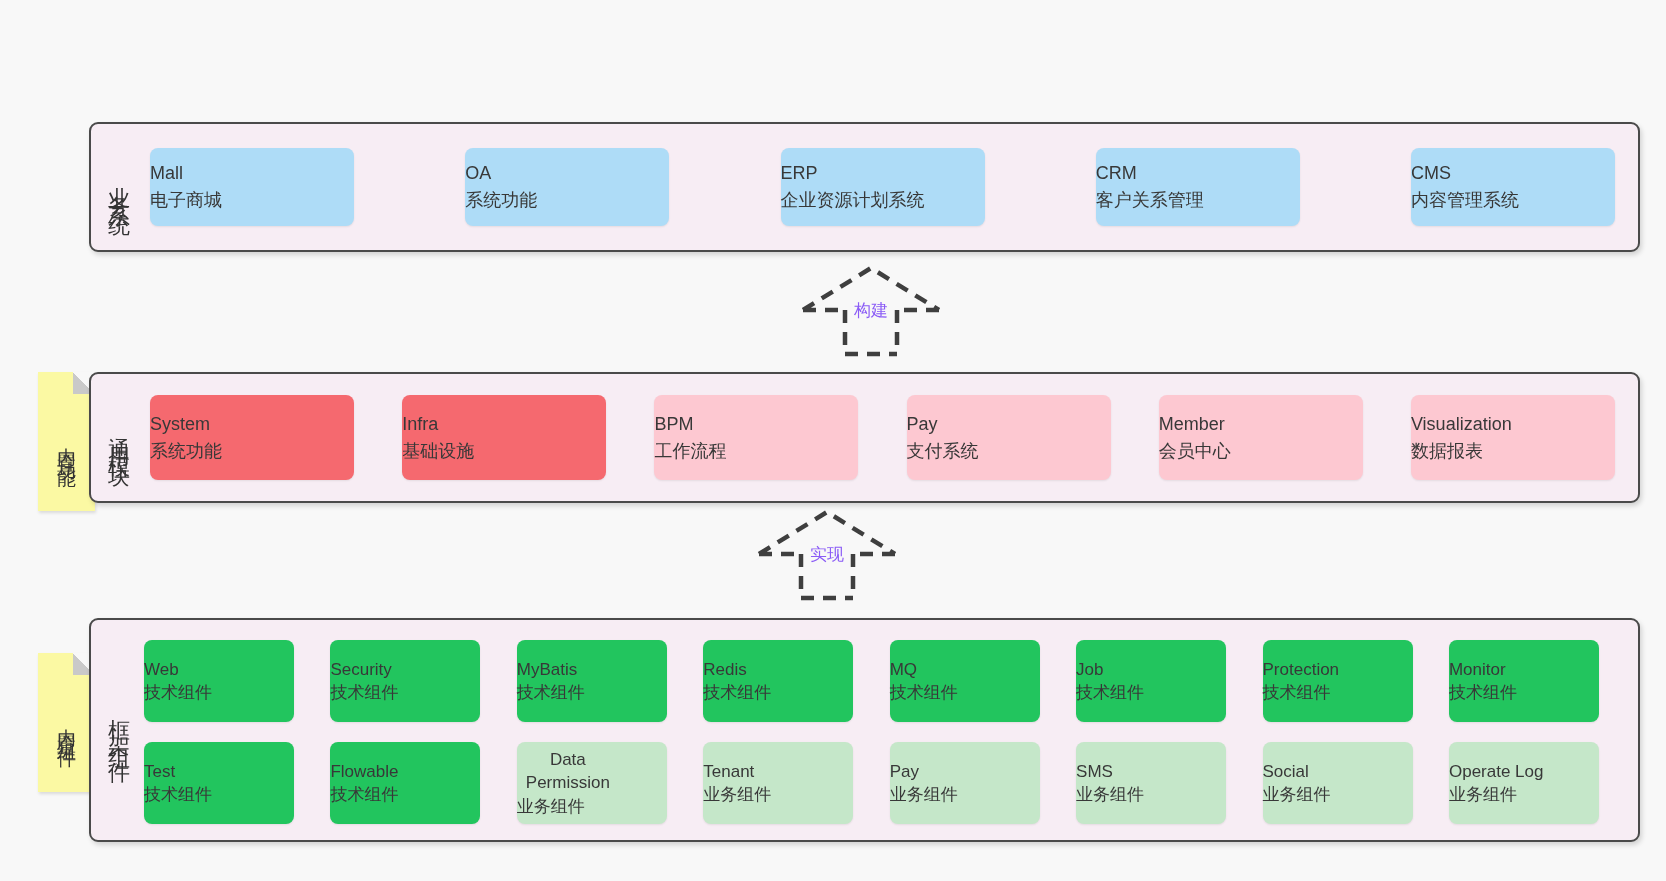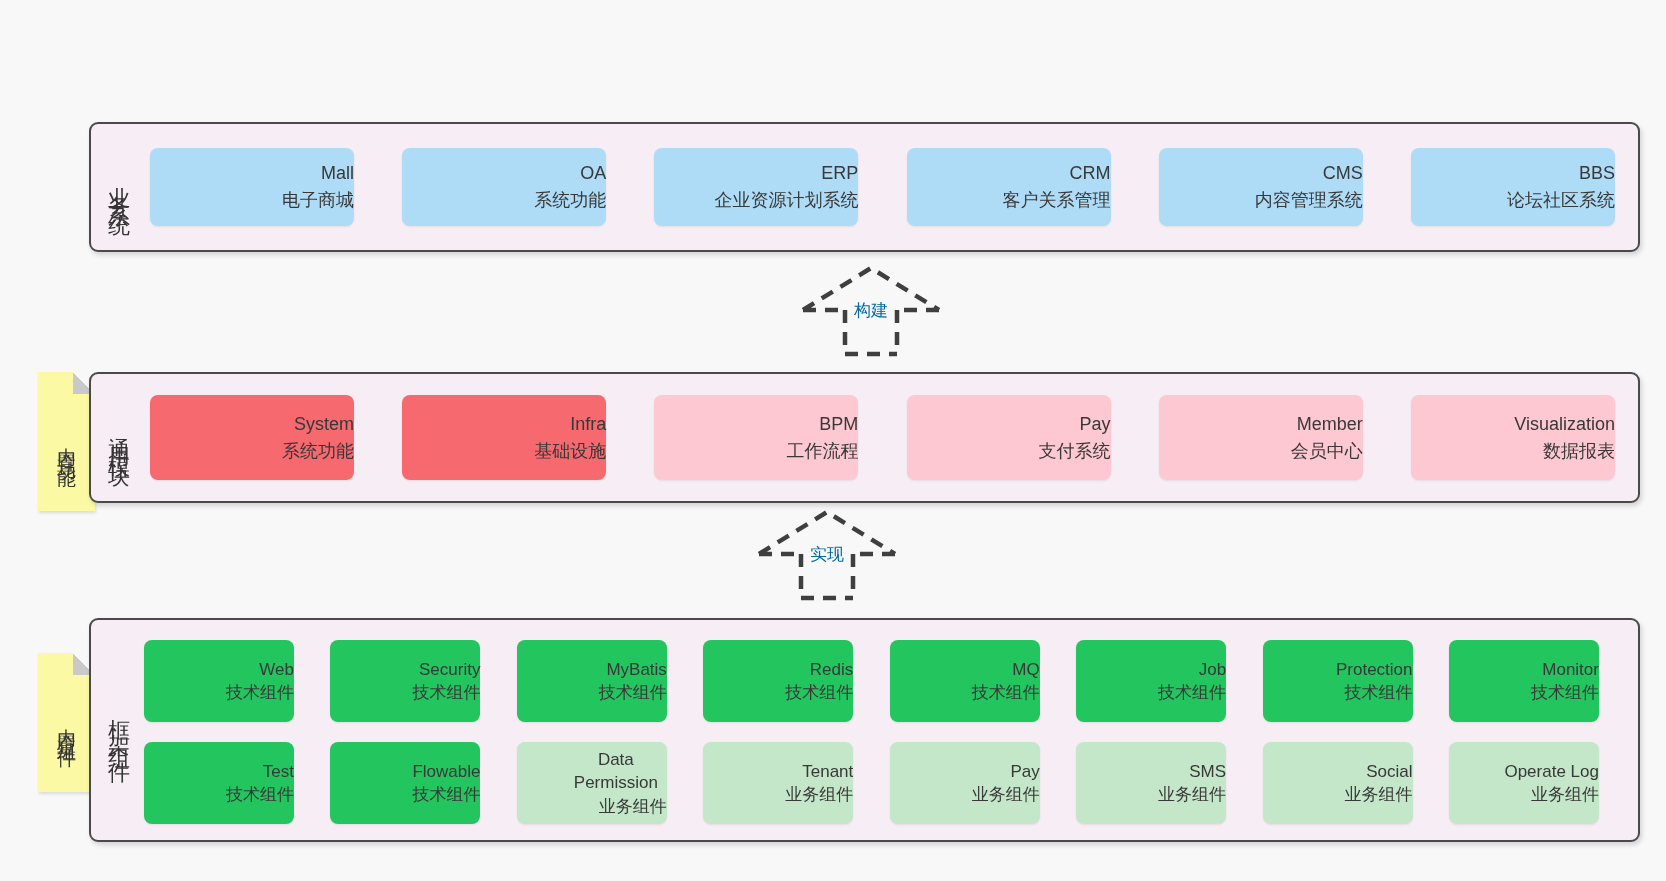--- a/index.html
+++ b/index.html
@@ -29,21 +29,21 @@
     display:flex;align-items:center;justify-content:space-between;
   }
   .rowboxes{
     position:absolute;left:53px;right:39px;height:82px;
     display:flex;align-items:center;justify-content:space-between;
   }
   .row1{top:20px;} .row2{top:122px;}
   
   .bx{
     border-radius:8px;display:flex;flex-direction:column;
-    align-items:flex-end;justify-content:center;text-align:center;
+    align-items:flex-start;justify-content:center;text-align:center;
     color:#383838;box-shadow:0 1px 2px rgba(0,0,0,0.08);
   }
   .bx-lg{width:204px;font-size:18px;line-height:1.5;}
   .band1 .bx{height:78px;}
   .band2 .bx{height:85px;}
   .bx-sm{width:150px;height:82px;font-size:17px;line-height:1.38;}
   .bx-sm .bx-en{max-width:102px;}
   .blue{background:#aedcf7;}
   .red{background:#f5696f;}
   .pink{background:#fdc8d1;}
@@ -62,21 +62,21 @@
   .sticky-label{
     position:absolute;left:50%;top:53%;transform:translate(-50%,-50%);
     writing-mode:vertical-rl;text-orientation:upright;
     font-size:19px;letter-spacing:7px;color:#333;white-space:nowrap;
   }
   
   .arrow{position:absolute;width:150px;height:96px;z-index:1;}
   .arrow svg{position:absolute;inset:0;}
   .arrow-label{
     position:absolute;left:50%;top:36px;transform:translateX(-50%);
-    background:#f8f8f8;padding:1px 3px;font-size:17px;color:#0369a1;
+    background:#f8f8f8;padding:1px 3px;font-size:17px;color:#8b5cf6;
     white-space:nowrap;
   }
 </style>
 </head>
 <body>
 
 <div class="band band1" style="top:122px;height:130px;">
   <div class="band-label">业务系统</div>
   <div class="boxes">
     <div class="bx bx-lg blue">
@@ -91,24 +91,20 @@
       <span class="bx-en">ERP</span>
       <span class="bx-zh">企业资源计划系统</span>
     </div>
     <div class="bx bx-lg blue">
       <span class="bx-en">CRM</span>
       <span class="bx-zh">客户关系管理</span>
     </div>
     <div class="bx bx-lg blue">
       <span class="bx-en">CMS</span>
       <span class="bx-zh">内容管理系统</span>
-    </div>
-    <div class="bx bx-lg blue">
-      <span class="bx-en">BBS</span>
-      <span class="bx-zh">论坛社区系统</span>
     </div>
   </div>
 </div>
 
 <div class="arrow" style="left:796px;top:262px;">
   <svg viewBox="0 0 150 96">
     <path d="M7 48 L75 6 L143 48 M7 48 H49 M143 48 H101 M49 48 V92 M101 48 V92 M49 92 H101" fill="none" stroke="#3f3f3f" stroke-width="4.5" stroke-dasharray="13 9"></path>
   </svg>
   <div class="arrow-label">构建</div>
 </div>

